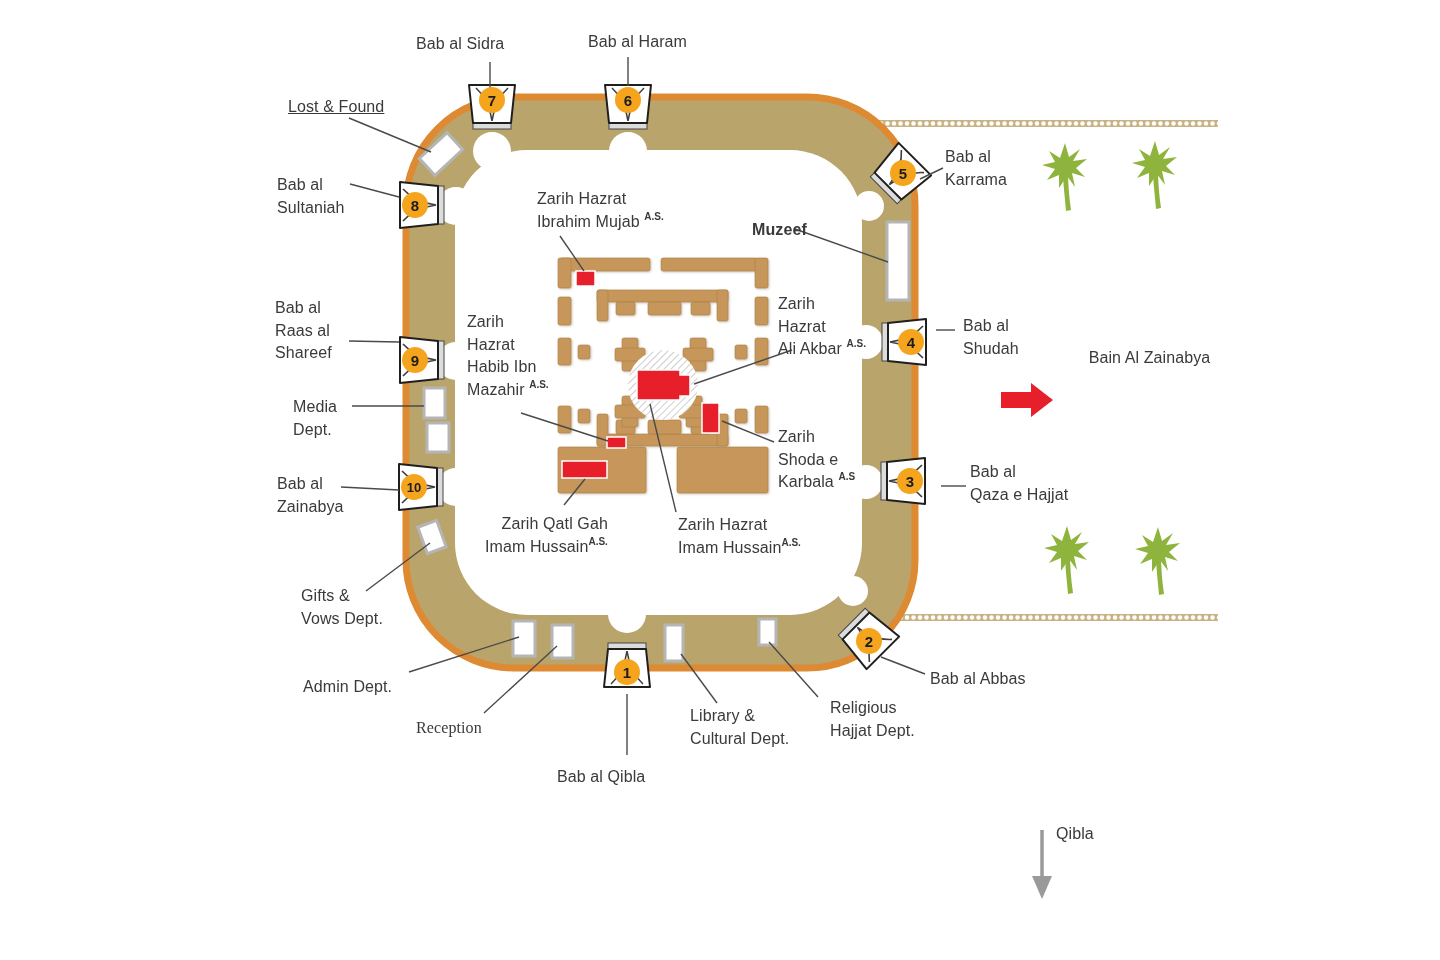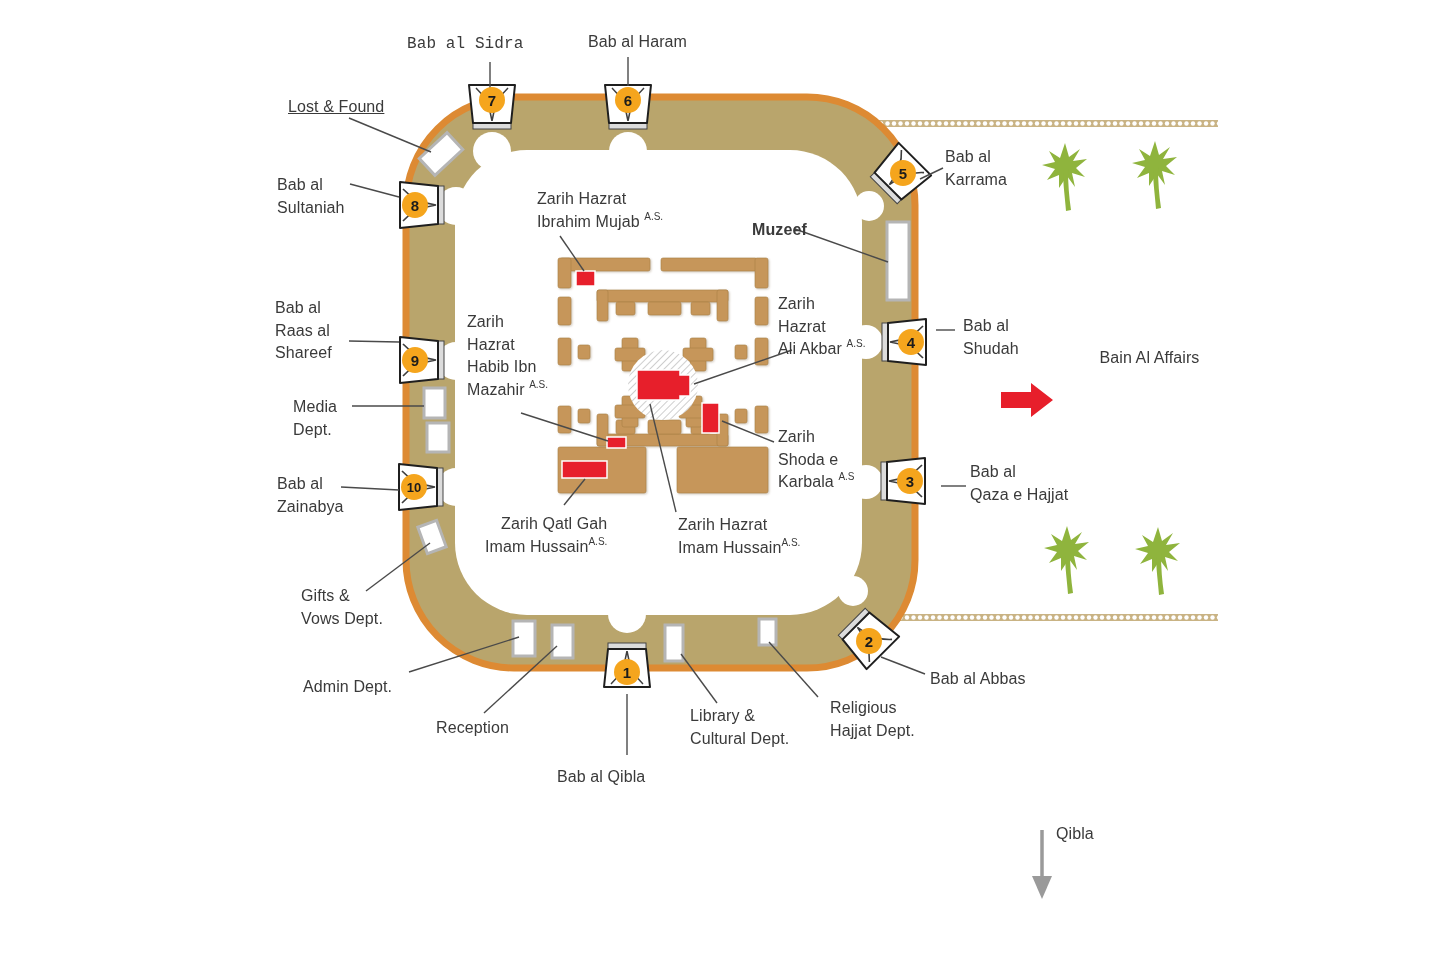--- a/index.html
+++ b/index.html
@@ -17,21 +17,21 @@
   #stage{
     position:relative;width:1440px;height:960px;overflow:hidden;background:#fff;
     font-family:"Liberation Sans","DejaVu Sans",sans-serif;color:var(--label-dark);
   }
   #base-svg{position:absolute;left:0;top:0;}
   .lbl{
     position:absolute;font-size:16px;line-height:1.42;white-space:pre-line;
     color:var(--label-dark);letter-spacing:0.1px;
   }
   .lbl.ctr{text-align:center;}
-  .lbl sup{font-size:10px;position:relative;top:-1px;letter-spacing:0;}
+  .lbl sup{font-size:10px;position:relative;top:-1px;letter-spacing:0;font-weight:bold;}
   .gate-num{
     position:absolute;width:26px;height:26px;border-radius:50%;
     background:var(--gate-orange);color:#1c1c1c;font-weight:bold;font-size:15px;
     display:flex;align-items:center;justify-content:center;
     transform:translate(-50%,-50%);
   }
   .gate-num.small{font-size:13px;}
   .wall-ring{fill:var(--wall-tan);stroke:var(--ring-orange);stroke-width:7;}
   .courtyard{fill:#ffffff;}
   .notch{fill:#ffffff;}
@@ -240,21 +240,21 @@
 <div class="gate-num" style="left:869px;top:641px;">2</div>
 <div class="gate-num" style="left:910px;top:481px;">3</div>
 <div class="gate-num" style="left:911px;top:342px;">4</div>
 <div class="gate-num" style="left:903px;top:173px;">5</div>
 <div class="gate-num" style="left:628px;top:100px;">6</div>
 <div class="gate-num" style="left:492px;top:100px;">7</div>
 <div class="gate-num" style="left:415px;top:205px;">8</div>
 <div class="gate-num" style="left:415px;top:360px;">9</div>
 <div class="gate-num small" style="left:414px;top:487px;">10</div>
 
-<div class="lbl" style="left:407px;top:33px;font-family:Liberation Mono, monospace;">Bab al Sidra</div>
+<div class="lbl" style="left:416px;top:33px;">Bab al Sidra</div>
 <div class="lbl" style="left:588px;top:31px;">Bab al Haram</div>
 <div class="lbl" style="left:277px;top:174px;">Bab al
 Sultaniah</div>
 <div class="lbl" style="left:275px;top:297px;">Bab al
 Raas al
 Shareef</div>
 <div class="lbl" style="left:277px;top:473px;">Bab al
 Zainabya</div>
 <div class="lbl" style="left:557px;top:766px;">Bab al Qibla</div>
 <div class="lbl" style="left:930px;top:668px;">Bab al Abbas</div>
@@ -265,21 +265,21 @@
 <div class="lbl" style="left:945px;top:146px;">Bab al
 Karrama</div>
 
 <div class="lbl" style="left:288px;top:96px;text-decoration:underline;">Lost &amp; Found</div>
 <div class="lbl" style="left:752px;top:219px;font-weight:bold;">Muzeef</div>
 <div class="lbl" style="left:293px;top:396px;">Media
 Dept.</div>
 <div class="lbl" style="left:301px;top:585px;">Gifts &amp;
 Vows Dept.</div>
 <div class="lbl" style="left:303px;top:676px;">Admin Dept.</div>
-<div class="lbl" style="left:436px;top:717px;">Reception</div>
+<div class="lbl" style="left:416px;top:717px;font-family:Liberation Serif, serif;">Reception</div>
 <div class="lbl" style="left:690px;top:705px;">Library &amp;
 Cultural Dept.</div>
 <div class="lbl" style="left:830px;top:697px;">Religious
 Hajjat Dept.</div>
 
 <div class="lbl" style="left:537px;top:188px;"><span>Zarih Hazrat
 Ibrahim Mujab </span><sup>A.S.</sup></div>
 <div class="lbl" style="left:778px;top:293px;"><span>Zarih
 Hazrat
 Ali Akbar </span><sup>A.S.</sup></div>
@@ -288,16 +288,16 @@
 Habib Ibn
 Mazahir </span><sup>A.S.</sup></div>
 <div class="lbl" style="left:778px;top:426px;"><span>Zarih
 Shoda e
 Karbala </span><sup>A.S</sup></div>
 <div class="lbl" style="left:485px;top:513px;text-align:right;"><span>Zarih Qatl Gah
 Imam Hussain</span><sup>A.S.</sup></div>
 <div class="lbl" style="left:678px;top:514px;"><span>Zarih Hazrat
 Imam Hussain</span><sup>A.S.</sup></div>
 
-<div class="lbl ctr" style="left:1077px;top:347px;width:145px;">Bain Al Affairs</div>
+<div class="lbl ctr" style="left:1077px;top:347px;width:145px;">Bain Al Zainabya</div>
 <div class="lbl" style="left:1056px;top:807px;margin-top:16px;">Qibla</div>
 
 </div>
 
 </body></html>

